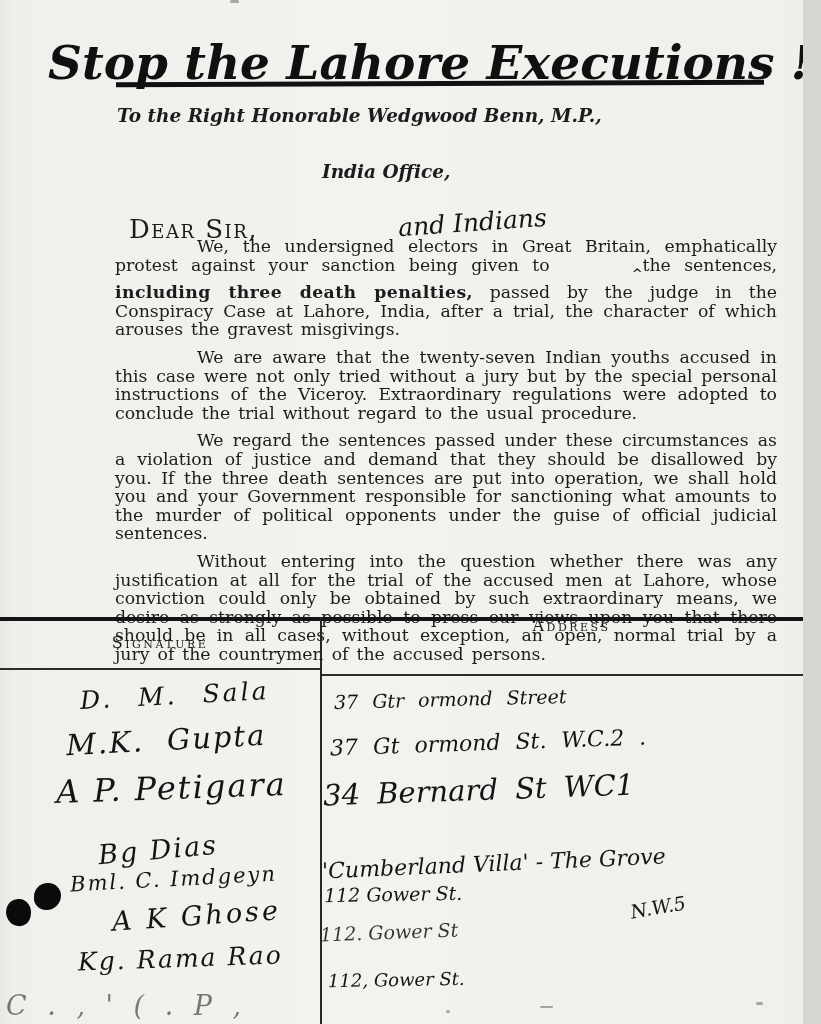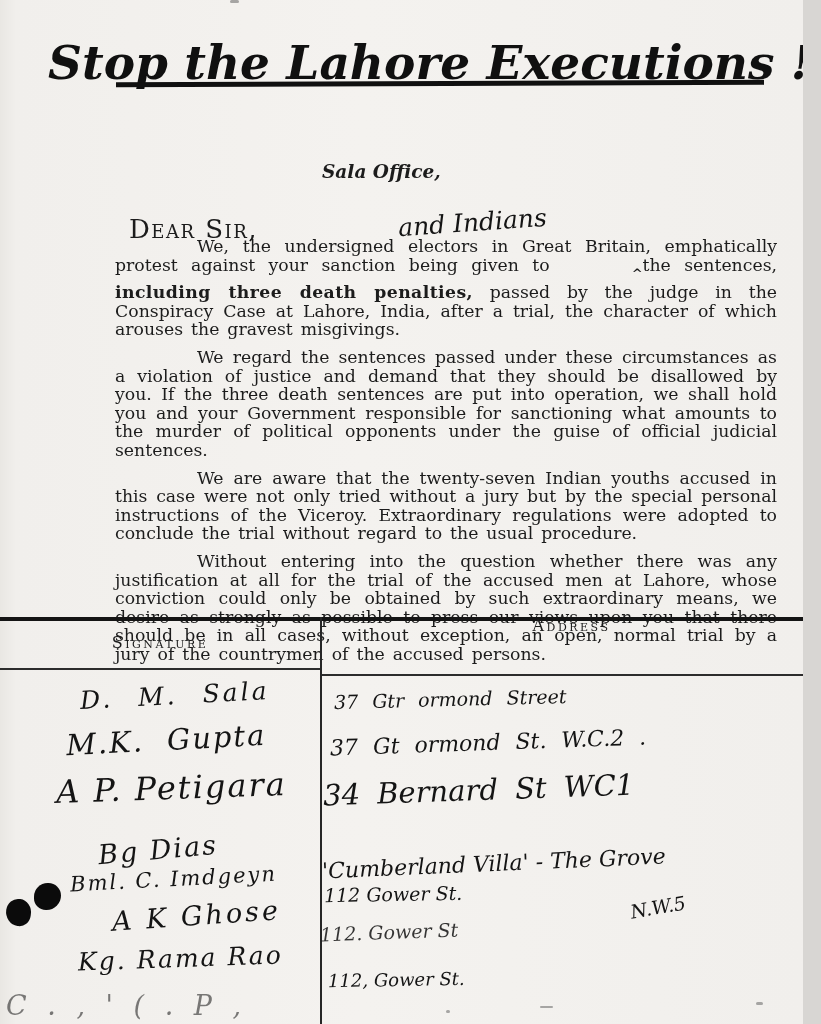--- a/index.html
+++ b/index.html
@@ -68,29 +68,30 @@
   .speck-c { left:446px; top:1010px; width:4px; height:3px; }
 </style>
 </head>
 <body>
 
 <div class="page">
 
   <h1 class="title">Stop the Lahore Executions !</h1>
   <div class="title-underline"></div>
 
-  <div class="rline r3">Sala Office,</div>
+  <div class="rline r1">To the Right Honorable Wedgwood Benn, M.P.,</div>
+  <div class="rline r3">India Office,</div>
 
   <div class="salutation">Dear Sir,</div>
   <div class="hw hw-insert">and Indians</div>
 
   <div class="body-text">
     <p class="para"><span>We, the undersigned electors in Great Britain, emphatically protest against your sanction being given to</span><span class="caret">^</span><span>the sentences, </span><b>including three death penalties,</b><span> passed by the judge in the Conspiracy Case at Lahore, India, after a trial, the character of which arouses the gravest misgivings.</span></p>
+    <p class="para">We are aware that the twenty-seven Indian youths accused in this case were not only tried without a jury but by the special personal instructions of the Viceroy.  Extraordinary regulations were adopted to conclude the trial without regard to the usual procedure.</p>
     <p class="para">We regard the sentences passed under these circumstances as a violation of justice and demand that they should be disallowed by you.  If the three death sentences are put into operation, we shall hold you and your Government responsible for sanctioning what amounts to the murder of political opponents under the guise of official judicial sentences.</p>
-    <p class="para">We are aware that the twenty-seven Indian youths accused in this case were not only tried without a jury but by the special personal instructions of the Viceroy.  Extraordinary regulations were adopted to conclude the trial without regard to the usual procedure.</p>
     <p class="para">Without entering into the question whether there was any justification at all for the trial of the accused men at Lahore, whose conviction could only be obtained by such extraordinary means, we desire as strongly as possible to press our views upon you that there should be in all cases, without exception, an open, normal trial by a jury of the countrymen of the accused persons.</p>
   </div>
 
   <div class="abs rule-top"></div>
   <div class="col-header sig-header">Signature</div>
   <div class="col-header addr-header">Address</div>
   <div class="abs rule-left"></div>
   <div class="abs rule-right"></div>
   <div class="abs vdivider"></div>
 

